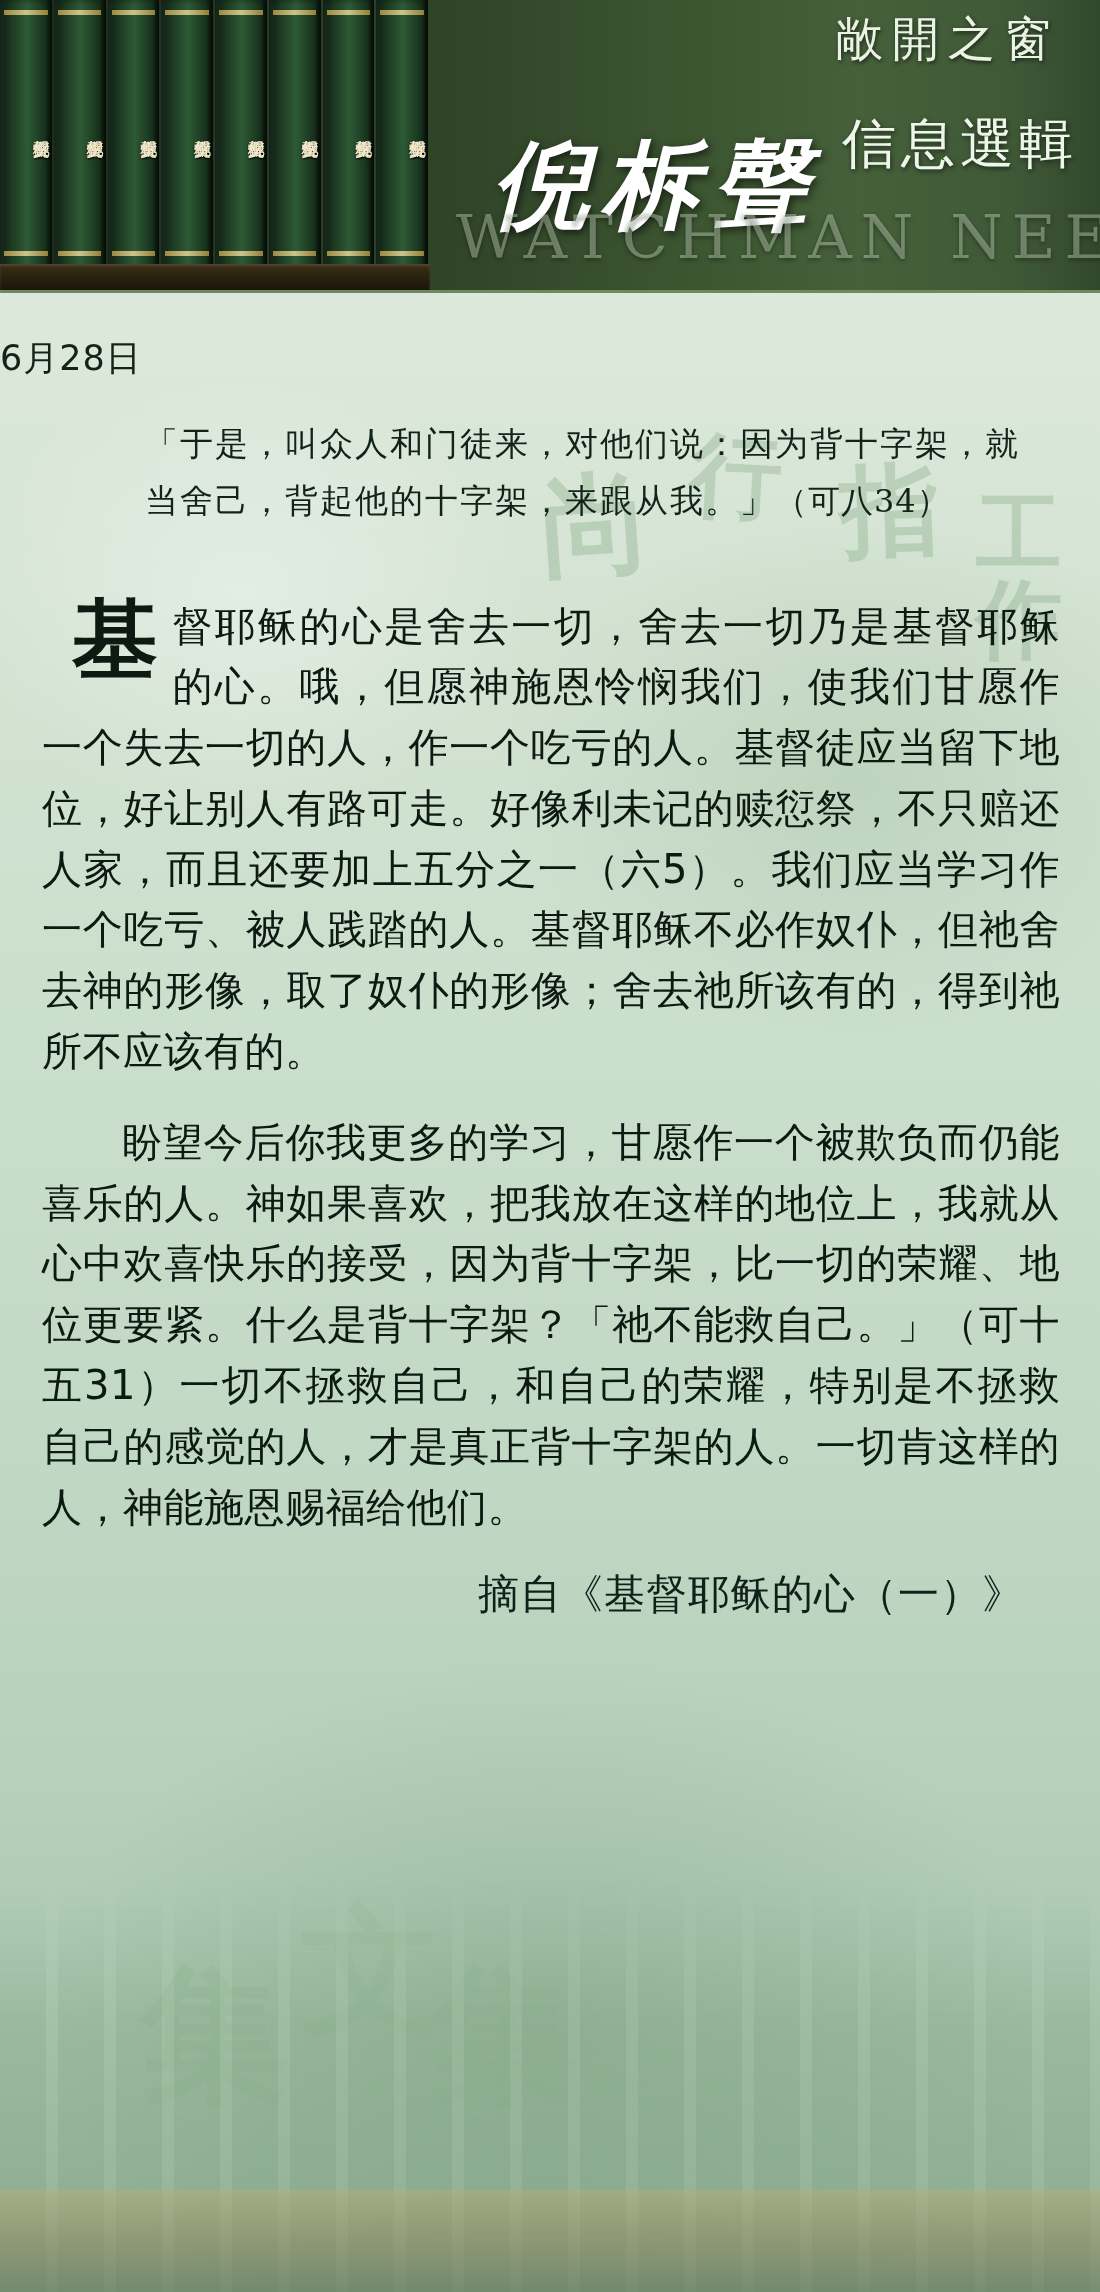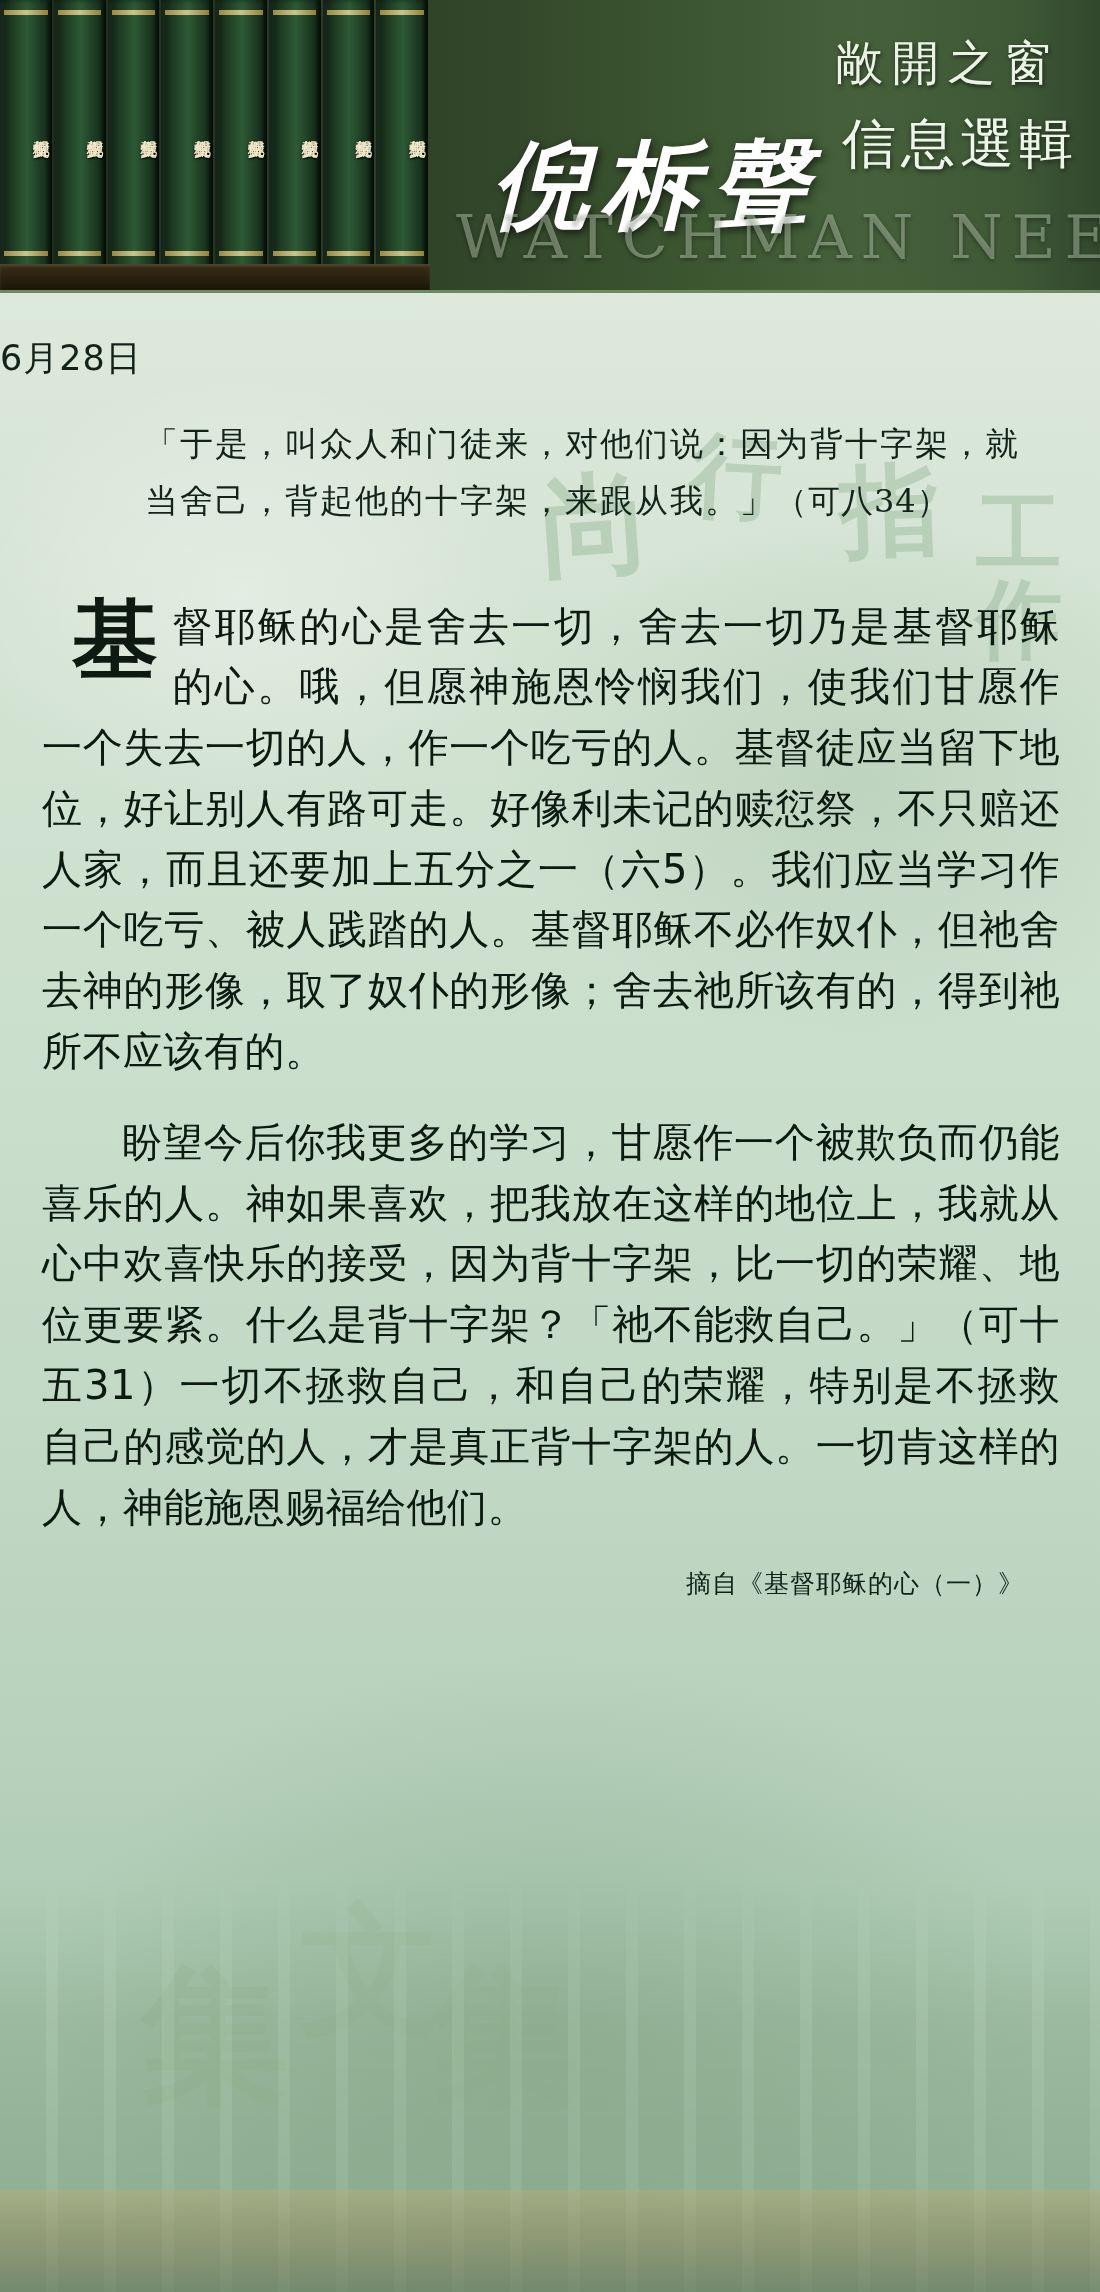--- a/index.html
+++ b/index.html
@@ -152,21 +152,21 @@
   }
 
   .banner-right {
     position: absolute;
     left: 420px; top: 0;
     right: 0; bottom: 0;
   }
   .banner-top-label {
     position: absolute;
     right: 40px;
-    top: 32px;
+    top: 8px;
     font-family: Liberation Mono, monospace;
     font-size: 47px;
     letter-spacing: 9px;
     color: #eaf3e4;
     text-shadow: 1px 2px 4px rgba(0,0,0,0.6);
     white-space: nowrap;
   }
   .banner-title {
     position: absolute;
     left: 72px;
@@ -264,21 +264,21 @@
     line-height: 0.92;
     font-weight: bold;
     color: #0c1a12;
     margin: 4px 14px 0 30px;
   }
 
   .attribution {
     margin: 26px 36px 0 0;
     text-align: right;
     font-family: "DejaVu Serif", "Liberation Serif", serif;
-    font-size: 25px;
+    font-size: 41px;
     color: #11211a;
     letter-spacing: 1px;
   }
 </style>
 </head>
 <body>
 
 <div class="page">
 
   <div class="bg-texture"></div>

